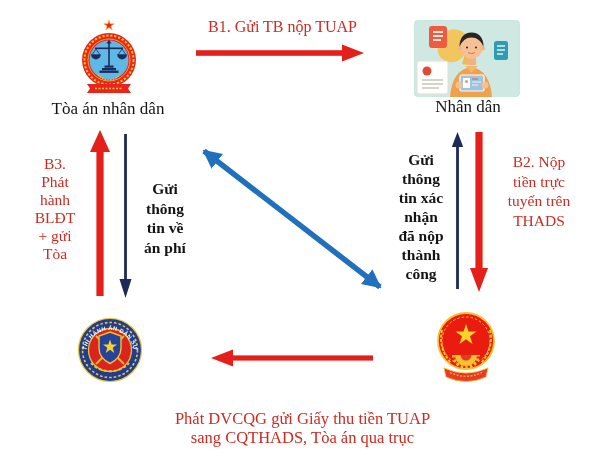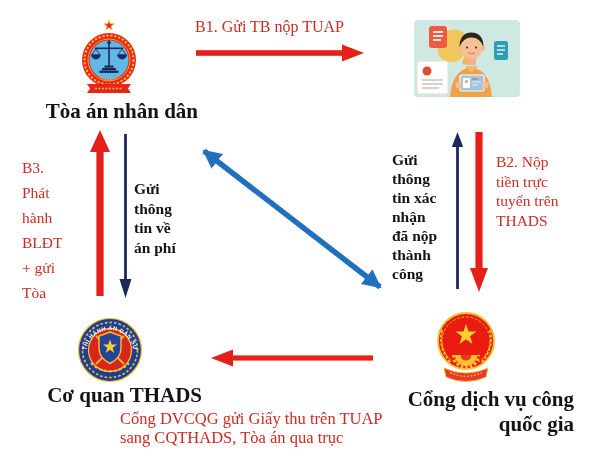--- a/index.html
+++ b/index.html
@@ -1,22 +1,22 @@
 <!DOCTYPE html>
 <html style="--red-arrow: #e5201a; --red-text: #cc2b23; --navy: #1c2a58; --blue: #2070bd; --text: #141414; --illustration-bg: #cfe9e2;"><head>
 <meta charset="utf-8">
 <style>
   html,body{margin:0;padding:0;background:#ffffff;}
   #canvas{
     position:relative;width:603px;height:462px;background:#ffffff;overflow:hidden;
     font-family:"Liberation Serif","DejaVu Serif",serif;color:var(--text,#141414);
   }
   .abs{position:absolute;}
-  .node-label{font-weight:bold;font-size:21px;text-align:right;color:var(--text,#141414);}
-  .flow-label{white-space:pre-line;}
+  .node-label{font-weight:normal;font-size:17px;text-align:center;color:var(--text,#141414);}
+  .flow-label{white-space:pre-line;text-align:center;}
   .red{color:var(--red-text,#cc2b23);}
   .black{color:var(--text,#141414);font-weight:bold;}
   svg{display:block;}
 </style>
 </head>
 <body>
 
 <div id="canvas">
 
   <div class="abs" style="left:78px;top:18px;width:62px;height:80px;">
@@ -92,34 +92,35 @@
       <rect x="46" y="55" width="24" height="16" rx="1.5" fill="#9fc4dd" stroke="#fefefe" stroke-width="1.2"></rect>
       <rect x="49" y="58" width="7" height="10" fill="#fdfdfb"></rect>
       <circle cx="52.5" cy="61.5" r="1.6" fill="#caa58a"></circle>
       <line x1="58" y1="59" x2="64" y2="59" stroke="#d4604a" stroke-width="1"></line>
       <line x1="58" y1="62" x2="67" y2="62" stroke="#e8f1f8" stroke-width="1"></line>
       <line x1="58" y1="65" x2="64" y2="65" stroke="#e8f1f8" stroke-width="1"></line>
       <circle cx="45" cy="65" r="3.5" fill="#f6c096"></circle>
       <circle cx="71" cy="65" r="3.5" fill="#f6c096"></circle>
     </svg>
   </div>
+  <div class="abs node-label" style="left:378px;top:97px;width:180px;">Nhân dân</div>
 
   <div class="abs" style="left:90px;top:130px;">
     <svg width="20" height="166" viewBox="0 0 20 166">
       <polygon points="10,0 0,22 20,22" fill="var(--red-arrow,#e5201a)"></polygon>
       <rect x="6.4" y="20" width="7.2" height="146" fill="var(--red-arrow,#e5201a)"></rect>
     </svg>
   </div>
   <div class="abs" style="left:119px;top:134px;">
     <svg width="13" height="164" viewBox="0 0 13 164">
       <rect x="5.1" y="0" width="2.8" height="147" fill="var(--navy,#1c2a58)"></rect>
       <polygon points="0.5,145 12.5,145 6.5,164" fill="var(--navy,#1c2a58)"></polygon>
     </svg>
   </div>
-  <div class="abs flow-label red" style="left:22px;top:155px;width:66px;font-size:15.5px;line-height:25px;">B3.
+  <div class="abs flow-label red" style="left:22px;top:155px;width:66px;font-size:15.5px;line-height:18px;">B3.
 Phát
 hành
 BLĐT
 + gửi
 Tòa</div>
   <div class="abs flow-label black" style="left:134px;top:179px;width:62px;font-size:15.5px;line-height:19.5px;">Gửi
 thông
 tin về
 án phí</div>
 
@@ -171,21 +172,20 @@
       </text>
       <g stroke="#e8b73a" stroke-width="1.8">
         <line x1="19" y1="19" x2="47" y2="47"></line>
         <line x1="47" y1="19" x2="19" y2="47"></line>
       </g>
       <path d="M33 15 L44 19 V31 Q44 41 33 46.5 Q22 41 22 31 V19 Z" fill="#24449c" stroke="#f2c230" stroke-width="1.4"></path>
       <polygon points="33,22.5 34.7,27.5 40,27.5 35.7,30.7 37.3,35.9 33,32.7 28.7,35.9 30.3,30.7 26,27.5 31.3,27.5" fill="#f8d12c"></polygon>
       <path d="M14 46 A26 26 0 0 0 52 46" stroke="#f2c230" stroke-width="2" stroke-dasharray="3 2" fill="none"></path>
     </svg>
   </div>
-  <div class="abs node-label" style="left:22px;top:383px;width:180px;">Cơ quan THADS</div>
 
   <div class="abs" style="left:211px;top:349px;">
     <svg width="162" height="18" viewBox="0 0 162 18">
       <polygon points="22,0.5 0,9 22,17.5" fill="var(--red-arrow,#e5201a)"></polygon>
       <rect x="20" y="6.4" width="142" height="5.2" fill="var(--red-arrow,#e5201a)"></rect>
     </svg>
   </div>
 
   <div class="abs" style="left:434px;top:310px;width:64px;height:76px;">
     <svg width="64" height="76" viewBox="0 0 64 76">
@@ -194,18 +194,17 @@
       <path d="M8 20 Q4 38 17 53" stroke="#f6c231" stroke-width="2" stroke-dasharray="3 1.5" fill="none"></path>
       <path d="M56 20 Q60 38 47 53" stroke="#f6c231" stroke-width="2" stroke-dasharray="3 1.5" fill="none"></path>
       <polygon points="32,14 34.5,21.6 42.5,21.6 36,26.3 38.5,33.9 32,29.2 25.5,33.9 28,26.3 21.5,21.6 29.5,21.6" fill="#f8d12c"></polygon>
       <path d="M19.5 45 a12.5 12.5 0 0 0 25 0" stroke="#f6c231" stroke-width="3" stroke-dasharray="2.5 2.2" fill="none"></path>
       <path d="M21 45 a11 11 0 0 0 22 0 Z" fill="#f6c231"></path>
       <path d="M26.5 45 a5.5 5.5 0 0 0 11 0 Z" fill="#e23b20"></path>
       <path d="M10 58 Q32 68 54 58 L52 67 Q32 76 12 67 Z" fill="#e8392a" stroke="#f6c231" stroke-width="0.8"></path>
       <path d="M16 62.5 Q32 70 48 62.5" stroke="#f6c231" stroke-width="1.2" stroke-dasharray="2 1.5" fill="none"></path>
     </svg>
   </div>
-  <div class="abs node-label" style="left:362px;top:387px;width:212px;">Cổng dịch vụ công quốc gia</div>
-
-  <div class="abs flow-label red" style="left:120px;top:410px;width:365px;font-size:16.5px;line-height:18.5px;">Cổng DVCQG gửi Giấy thu trên TUAP
+
+  <div class="abs flow-label red" style="left:120px;top:410px;width:365px;font-size:16.5px;line-height:18.5px;">Phát DVCQG gửi Giấy thu tiền TUAP
 sang CQTHADS, Tòa án qua trục</div>
 
 </div>
 
 </body></html>

